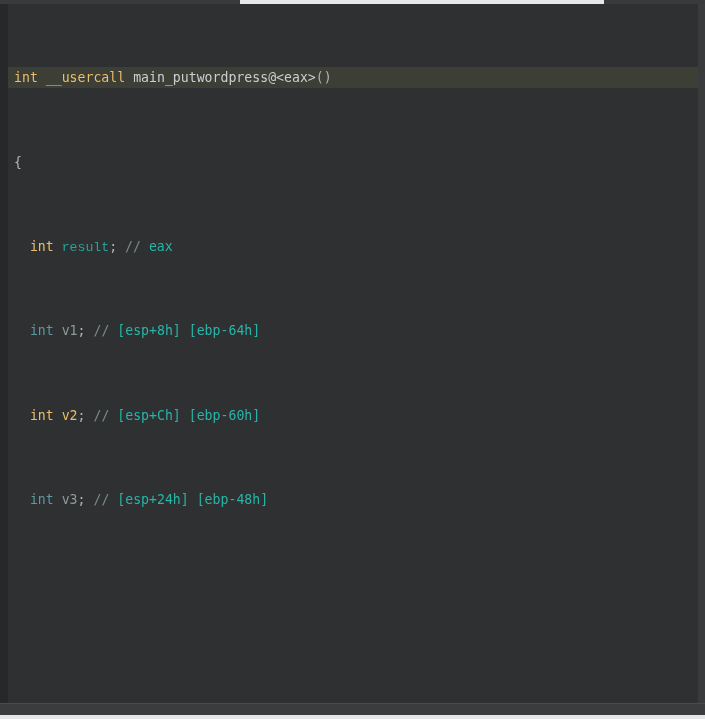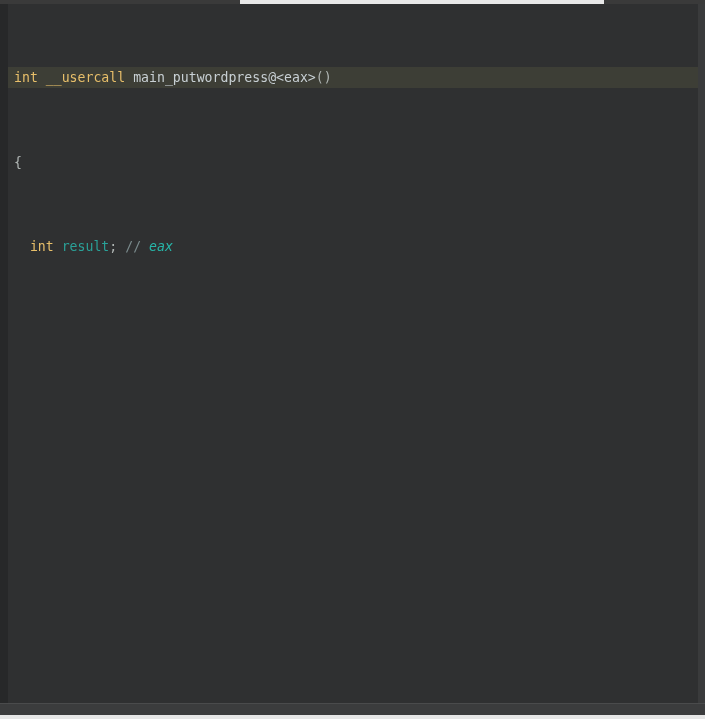--- a/index.html
+++ b/index.html
@@ -90,22 +90,22 @@
     color: #a9b7c6;
   }
   .ln.cur {
     background: #3d3e36;
   }
 
   
   .kw    { color: #e8bf6a; }   
   .kwd   { color: #5a9aa0; }   
   .fn    { color: #c8d0d4; }   
-  .lval  { color: #2aa198; }   
-  .cmt   { color: #27b5a8; font-style: italic; }   
+  .lval  { color: #2aa198; font-family: Liberation Mono, monospace; }   
+  .cmt   { color: #27b5a8; }   
   .cmtd  { color: #7a8a8c; }   
   .pnc   { color: #b0b6b4; }   
   .var   { color: #8f9a99; }
 </style>
 </head>
 <body>
 
 <div id="window">
 
   <div id="top-edge-light"></div>
@@ -116,22 +116,25 @@
   <div id="right-strip"></div>
 
   <div id="code">
 
     <div class="ln cur"><span class="kw">int</span><span class="pnc"> </span><span class="kw">__usercall</span><span class="pnc"> </span><span class="fn">main_putwordpress</span><span class="fn">@&lt;eax&gt;</span><span class="pnc">()</span></div>
 
     <div class="ln"><span class="pnc">{</span></div>
 
     <div class="ln"><span class="pnc">  </span><span class="kw">int</span><span class="pnc"> </span><span class="lval">result</span><span class="pnc">; </span><span class="cmtd">//</span><span class="cmt"> eax</span></div>
 
-
-
+    <div class="ln"><span class="pnc">  </span><span class="kwd">int</span><span class="pnc"> </span><span class="var">v1</span><span class="pnc">; </span><span class="cmtd">//</span><span class="cmt"> [esp+8h] [ebp-64h]</span></div>
+
+    <div class="ln"><span class="pnc">  </span><span class="kw">int</span><span class="pnc"> </span><span class="kw">v2</span><span class="pnc">; </span><span class="cmtd">//</span><span class="cmt"> [esp+Ch] [ebp-60h]</span></div>
+
+    <div class="ln"><span class="pnc">  </span><span class="kwd">int</span><span class="pnc"> </span><span class="var">v3</span><span class="pnc">; </span><span class="cmtd">//</span><span class="cmt"> [esp+24h] [ebp-48h]</span></div>
 
 
 
     
 
     
 
     
 
     

